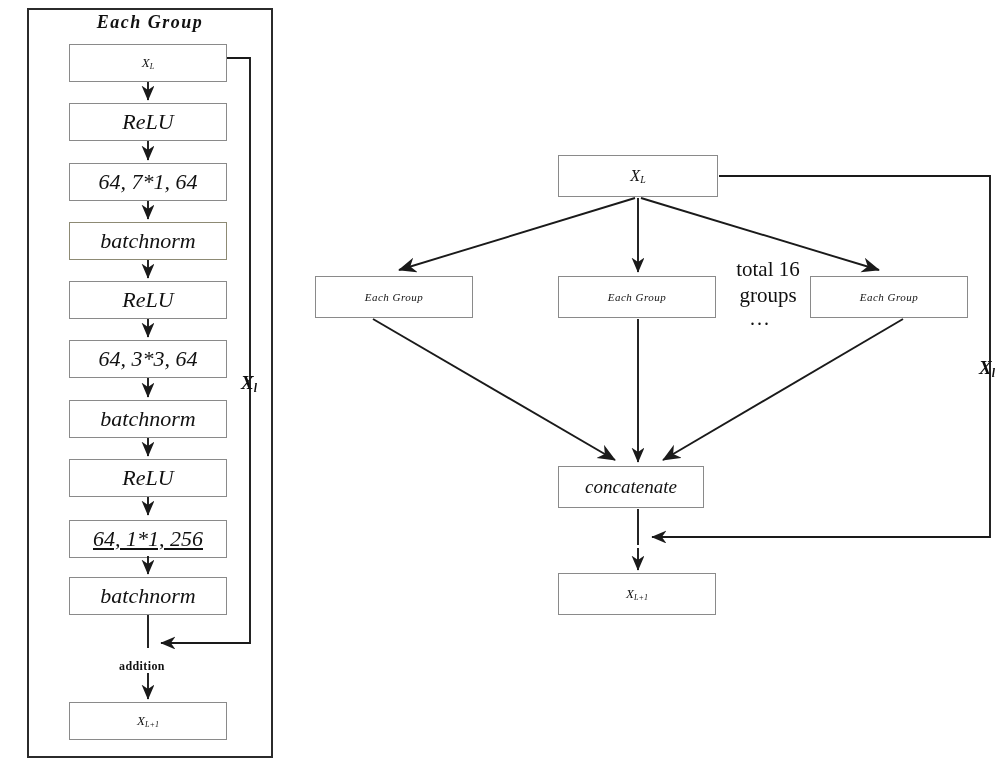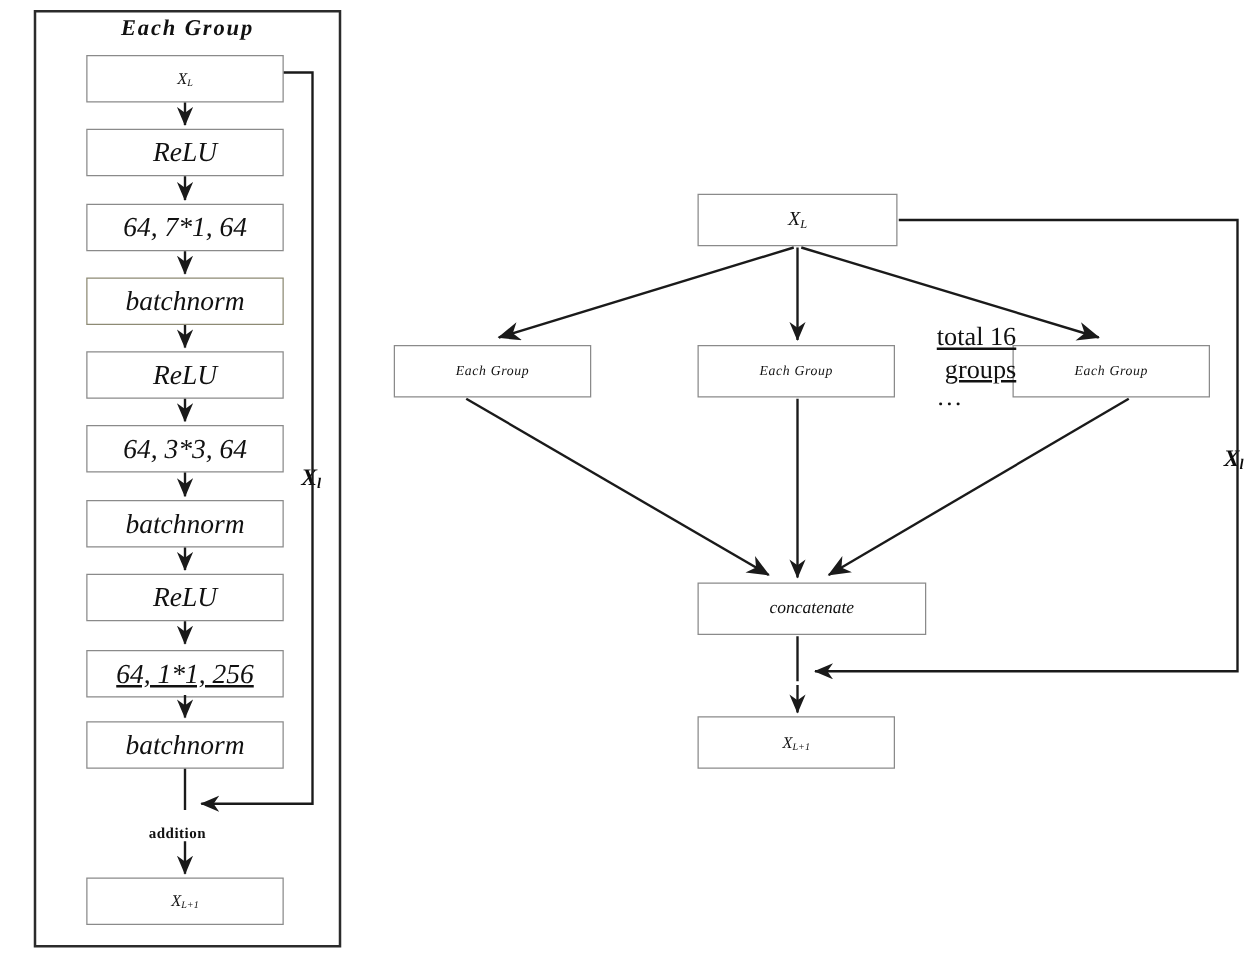--- a/index.html
+++ b/index.html
@@ -100,24 +100,23 @@
     font-size: 12px;
     letter-spacing: 0.4px;
     color: #111;
     white-space: nowrap;
   }
   .total-label {
     position: absolute;
     font-family: "Liberation Serif", serif;
     font-size: 21px;
     color: #111;
-    text-align: right;
+    text-align: center;
     line-height: 1.25;
     white-space: nowrap;
-    text-decoration: underline;
   }
   .dots-label {
     position: absolute;
     font-family: "Liberation Serif", serif;
     font-size: 20px;
     letter-spacing: 2px;
     color: #111;
   }
 
   svg.overlay {
@@ -203,21 +202,21 @@
     <span>Each Group</span>
   </div>
 
   <div class="total-label" style="left:710px; top:256px; width:90px;">
     <span>total 16</span><br>
     <span>groups</span>
   </div>
 
   <div class="dots-label" style="left:737px; top:307px;">...</div>
 
-  <div class="box rbox" style="left:545px; top:466px; width:183px; font-size:14px;">
+  <div class="box rbox" style="left:545px; top:466px; width:146px; font-size:19px;">
     <span>concatenate</span>
   </div>
 
   <div class="box rbox" style="left:545px; top:573px; width:158px; font-size:13px;">
     <span><span>X</span><span class="sub">L+1</span></span>
   </div>
 
   <div class="xl-label" style="left:966px; top:357px;">
     <span>X</span><span class="sub">l</span>
   </div>

